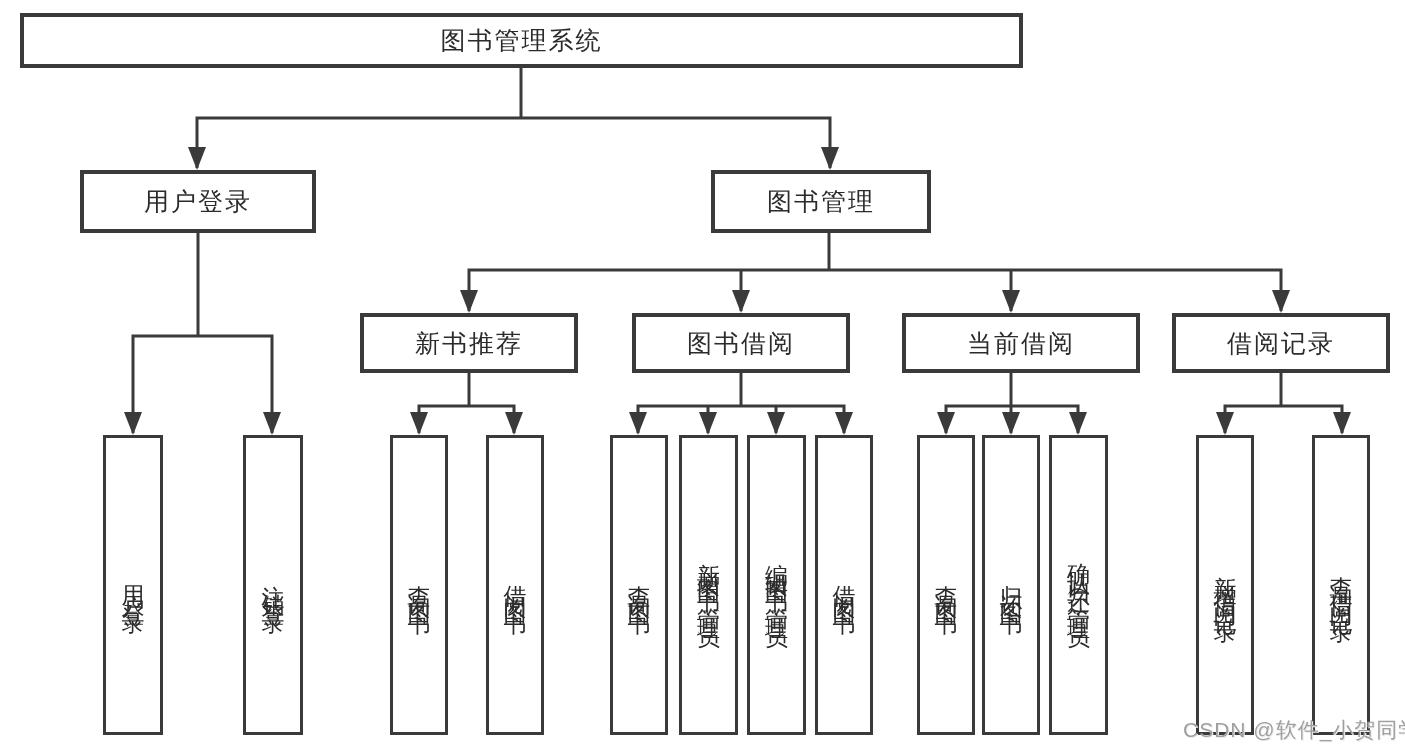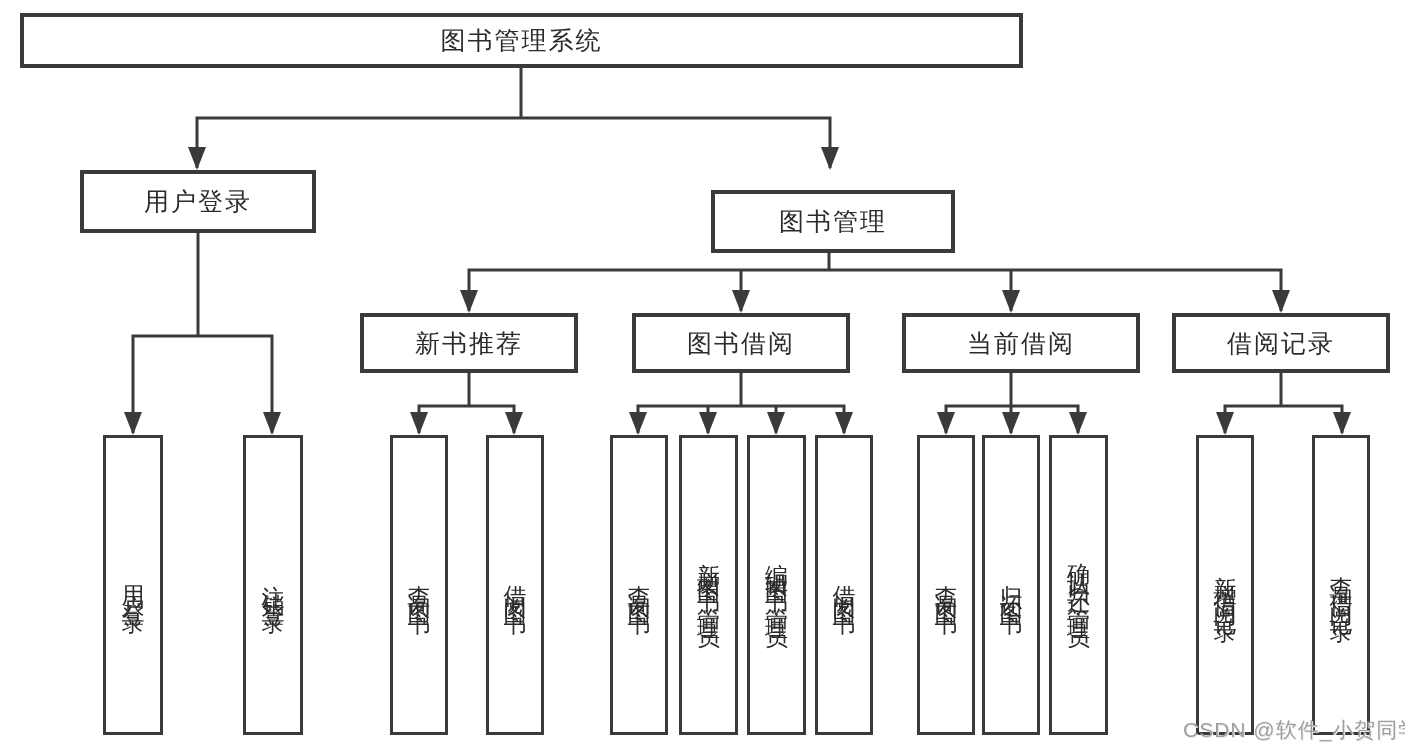--- a/index.html
+++ b/index.html
@@ -106,21 +106,21 @@
     <polygon class="arrowhead" points="1333,412 1351,412 1342,435"></polygon>
   </svg>
 
   <div class="box" style="left:20px;top:13px;width:1003px;height:55px;">
     <span class="h-label">图书管理系统</span>
   </div>
 
   <div class="box" style="left:80px;top:170px;width:236px;height:63px;">
     <span class="h-label">用户登录</span>
   </div>
-  <div class="box" style="left:711px;top:170px;width:244px;height:63px;margin-top:20px;">
+  <div class="box" style="left:711px;top:170px;width:220px;height:63px;">
     <span class="h-label">图书管理</span>
   </div>
 
   <div class="box" style="left:632px;top:313px;width:218px;height:60px;">
     <span class="h-label">图书借阅</span>
   </div>
   <div class="box" style="left:360px;top:313px;width:218px;height:60px;">
     <span class="h-label">新书推荐</span>
   </div>
   <div class="box" style="left:902px;top:313px;width:238px;height:60px;">

